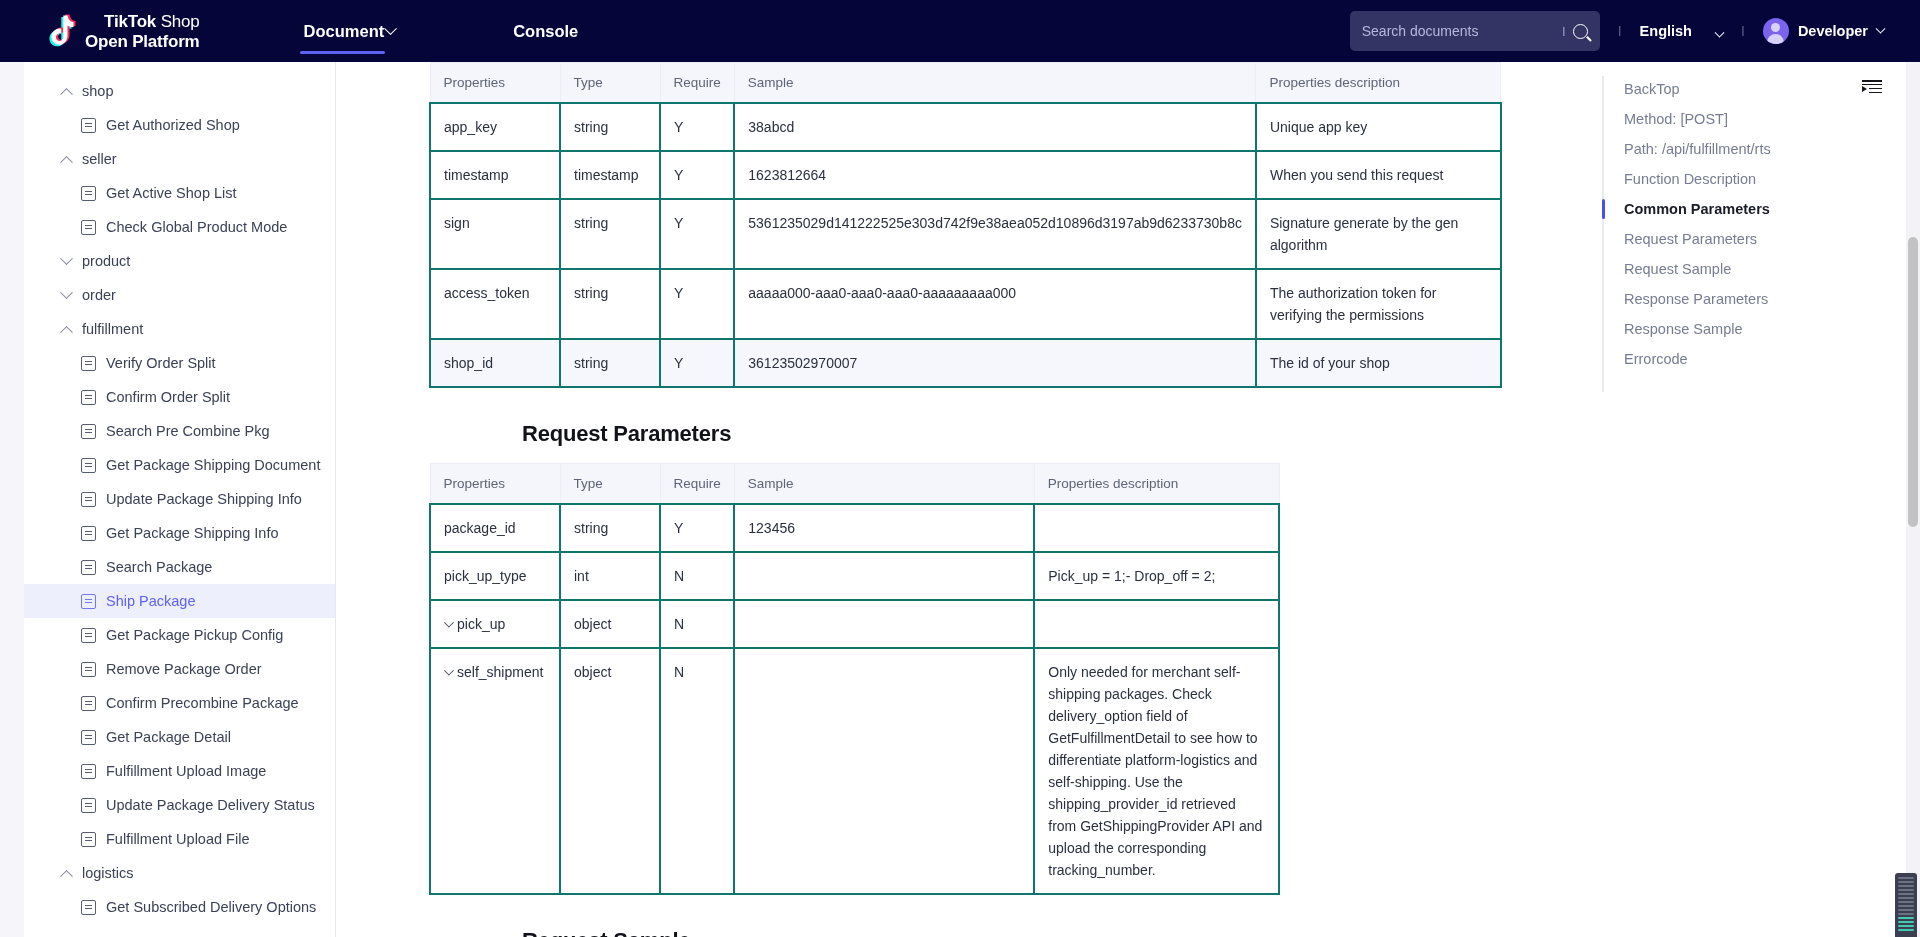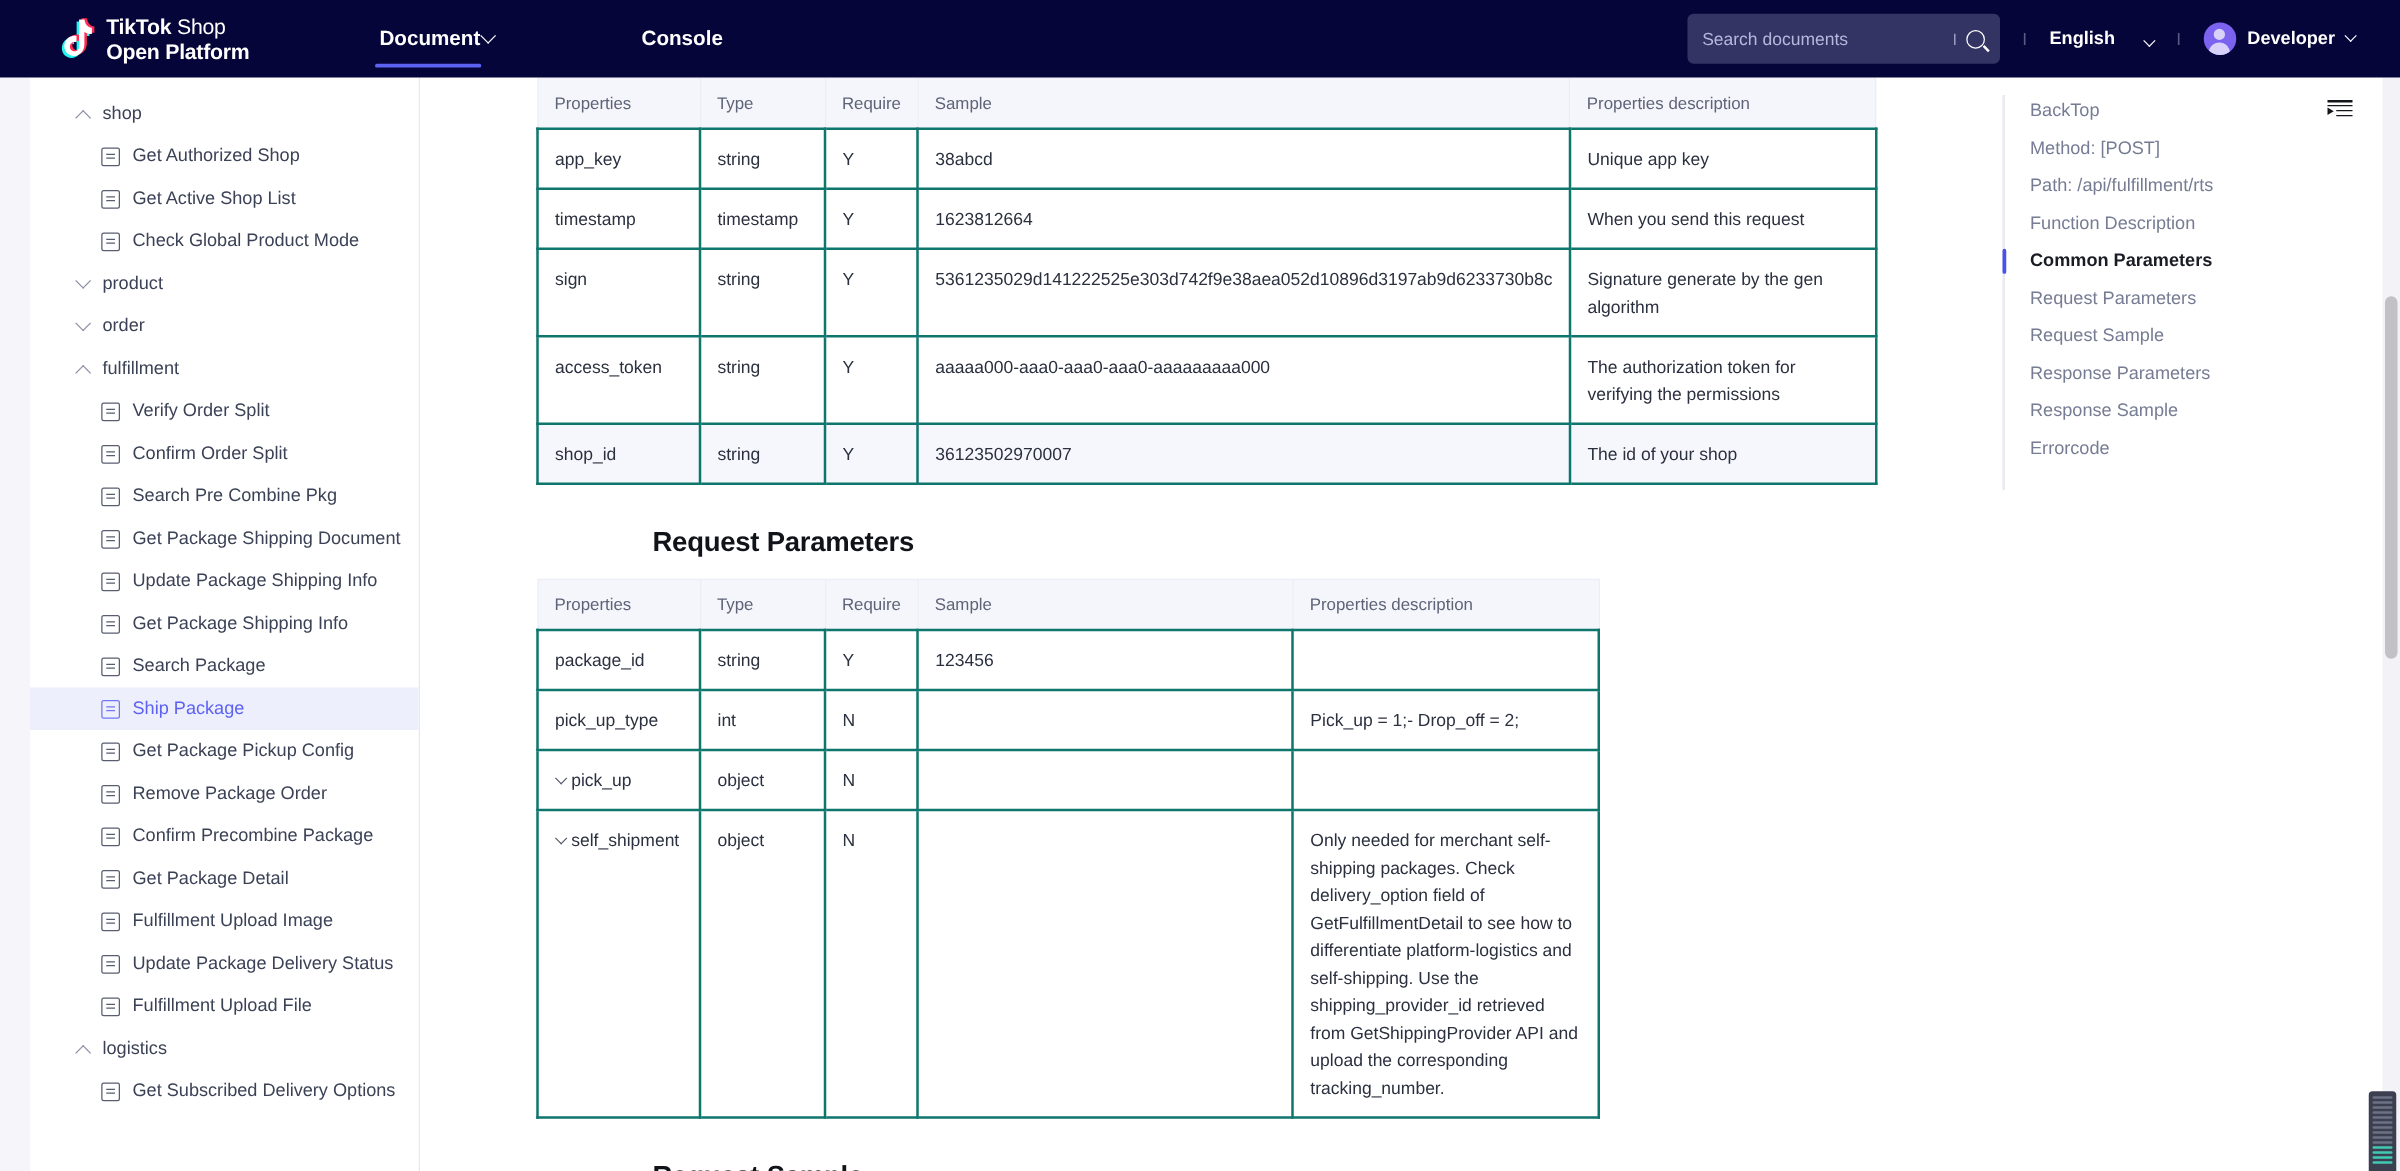--- a/index.html
+++ b/index.html
@@ -15,21 +15,21 @@
   
   .header {
     position: absolute; top: 0; left: 0;
     width: 1920px; height: 62px;
     background: #06053a;
     display: flex; align-items: center;
     z-index: 30;
   }
   .logo-wrap {
     display: flex; align-items: center;
-    margin-left: 42px; gap: 9px;
+    margin-left: 42px; gap: 9px; text-align: right;
   }
   .tiktok-note { position: relative; width: 34px; height: 36px; }
   .logo-text {
     color: #ffffff; font-size: 17px; font-weight: bold;
     line-height: 17px; letter-spacing: -0.2px;
     white-space: nowrap;
   }
   .logo-text .lt-light { font-weight: normal; }
 
   .nav-tabs { display: flex; align-items: center; height: 62px; margin-left: 100px; }
@@ -302,20 +302,24 @@
   <div class="far-left-strip"></div>
 
   <div class="sidebar" id="sidebar">
       <div class="grp">
         <span class="caret up"></span>
         <span>shop</span>
       </div>
       <div class="leaf">
         <span class="doc-icon"></span>
         <span>Get Authorized Shop</span>
+      </div>
+      <div class="grp">
+        <span class="caret up"></span>
+        <span>seller</span>
       </div>
       <div class="leaf">
         <span class="doc-icon"></span>
         <span>Get Active Shop List</span>
       </div>
       <div class="leaf">
         <span class="doc-icon"></span>
         <span>Check Global Product Mode</span>
       </div>
       <div class="grp">

